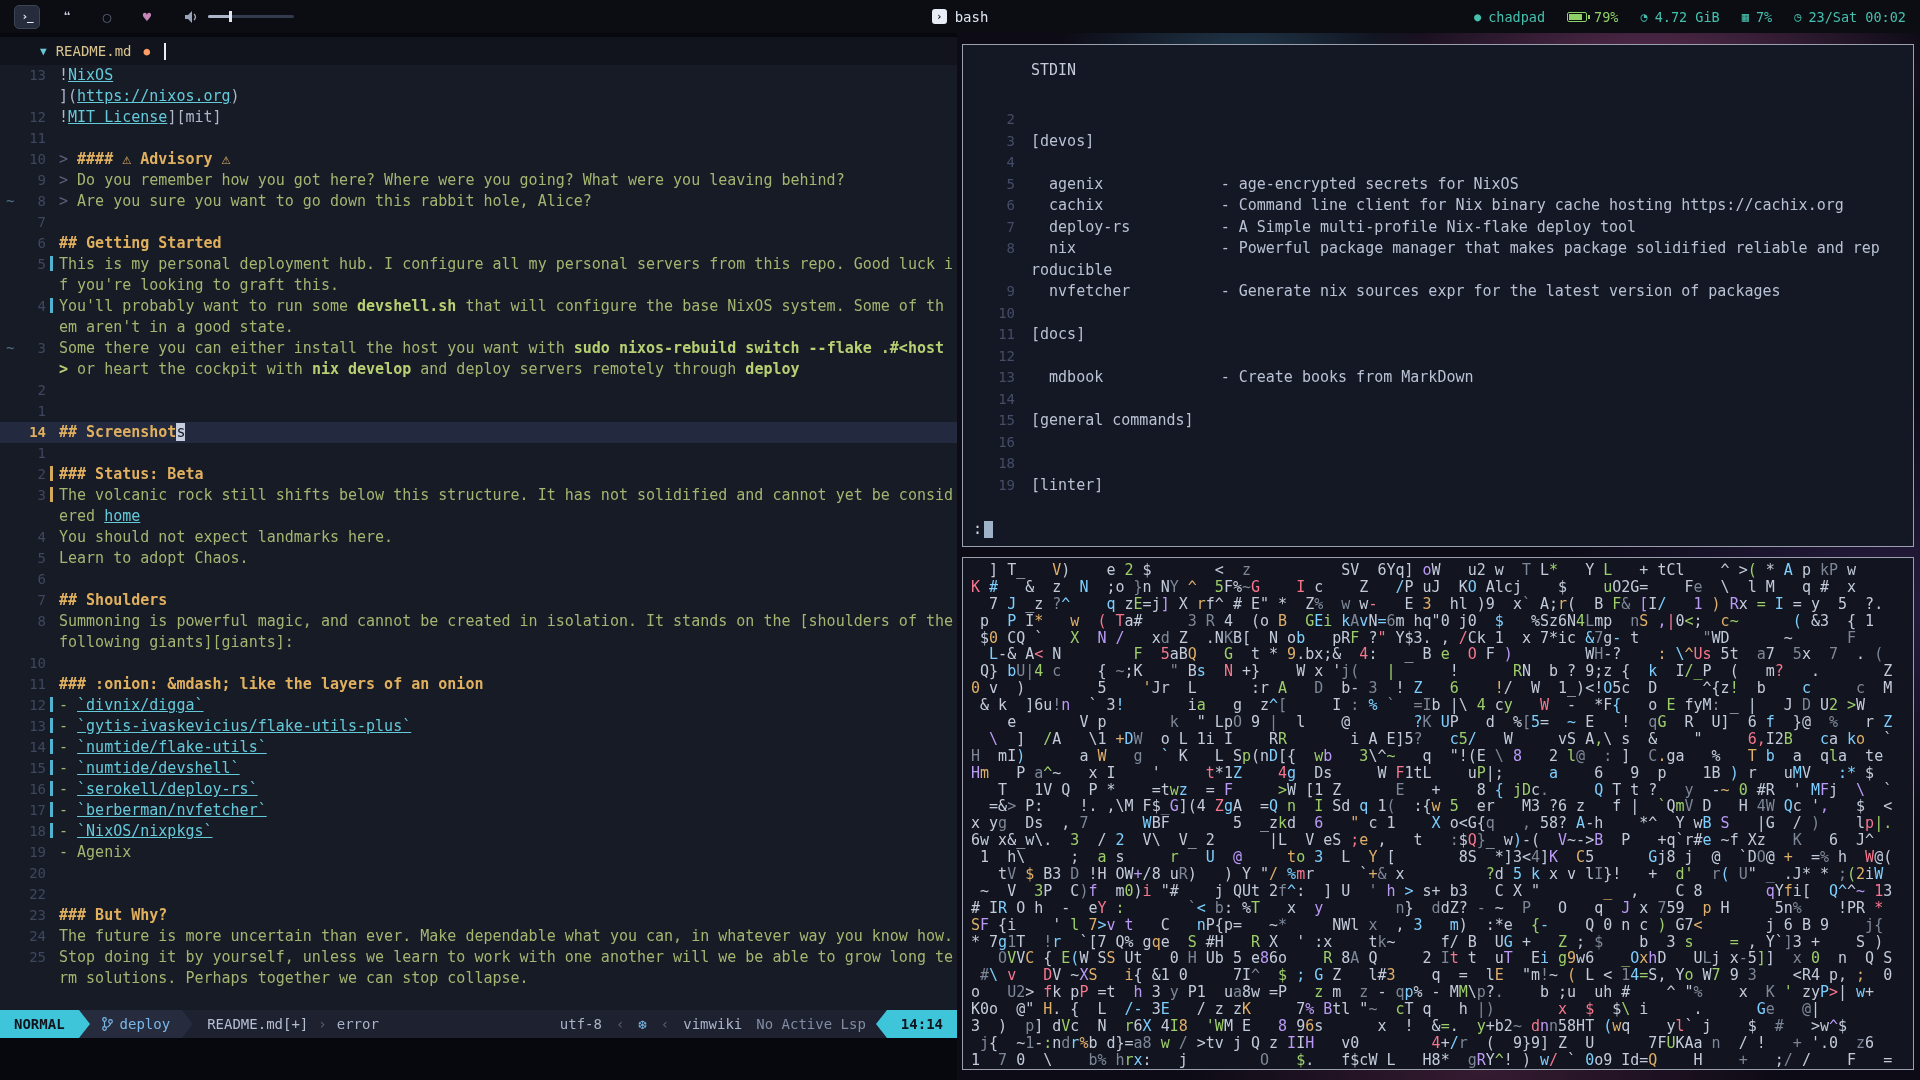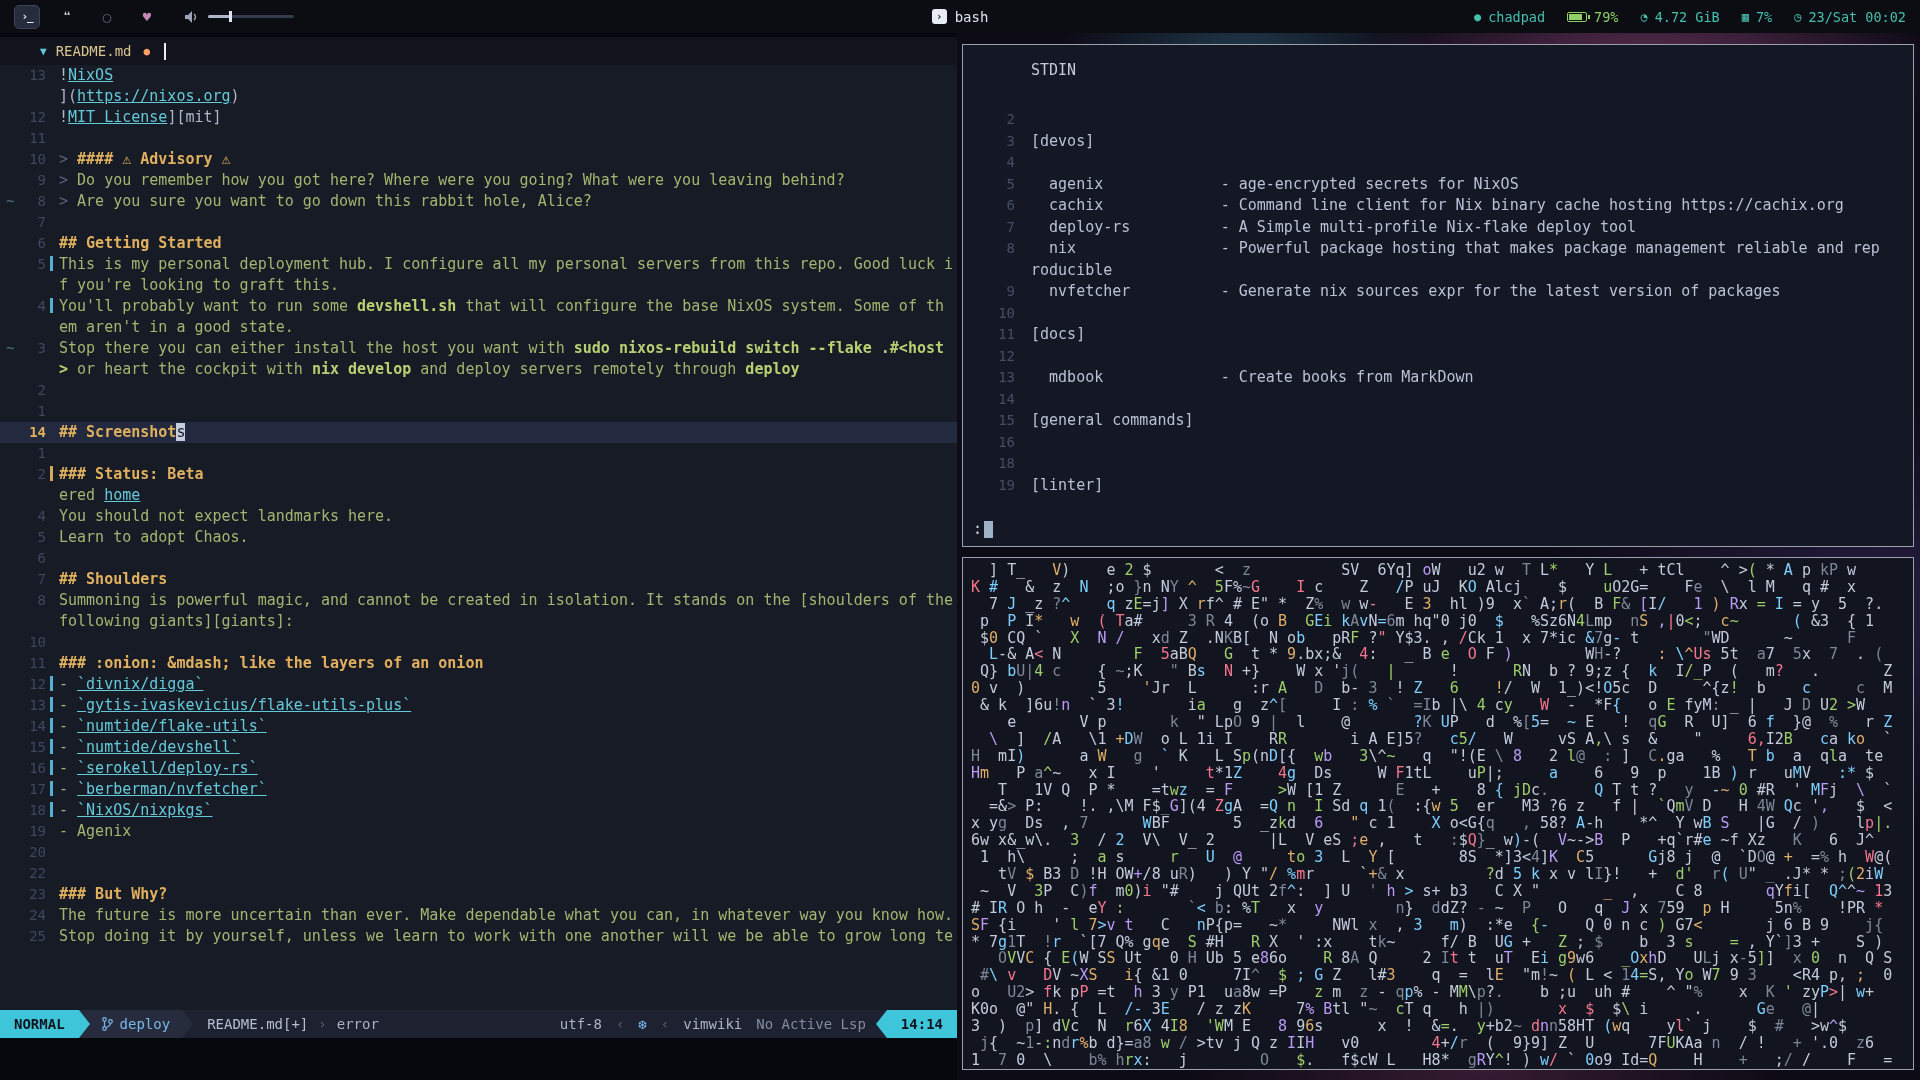--- a/index.html
+++ b/index.html
@@ -188,27 +188,28 @@
         <div class="edrow"><span class="g-pre"></span><span class="g-num">11</span><span class="g-sign"></span><span class="g-txt"></span></div>
         <div class="edrow"><span class="g-pre"></span><span class="g-num">10</span><span class="g-sign"></span><span class="g-txt"><span class="s-q">&gt; </span><span class="s-h">#### ⚠ Advisory ⚠</span></span></div>
         <div class="edrow"><span class="g-pre"></span><span class="g-num">9</span><span class="g-sign"></span><span class="g-txt"><span class="s-q">&gt; </span><span class="s-f">Do you remember how you got here? Where were you going? What were you leaving behind?</span></span></div>
         <div class="edrow"><span class="g-pre">~</span><span class="g-num">8</span><span class="g-sign"></span><span class="g-txt"><span class="s-q">&gt; </span><span class="s-f">Are you sure you want to go down this rabbit hole, Alice?</span></span></div>
         <div class="edrow"><span class="g-pre"></span><span class="g-num">7</span><span class="g-sign"></span><span class="g-txt"></span></div>
         <div class="edrow"><span class="g-pre"></span><span class="g-num">6</span><span class="g-sign"></span><span class="g-txt"><span class="s-h">## Getting Started</span></span></div>
         <div class="edrow"><span class="g-pre"></span><span class="g-num">5</span><span class="g-sign sg-c"></span><span class="g-txt"><span class="s-f">This is my personal deployment hub. I configure all my personal servers from this repo. Good luck i</span></span></div>
         <div class="edrow"><span class="g-pre"></span><span class="g-num"></span><span class="g-sign"></span><span class="g-txt"><span class="s-f">f you're looking to graft this.</span></span></div>
         <div class="edrow"><span class="g-pre"></span><span class="g-num">4</span><span class="g-sign sg-c"></span><span class="g-txt"><span class="s-f">You'll probably want to run some </span><span class="s-c">devshell.sh</span><span class="s-f"> that will configure the base NixOS system. Some of th</span></span></div>
         <div class="edrow"><span class="g-pre"></span><span class="g-num"></span><span class="g-sign"></span><span class="g-txt"><span class="s-f">em aren't in a good state.</span></span></div>
-        <div class="edrow"><span class="g-pre">~</span><span class="g-num">3</span><span class="g-sign"></span><span class="g-txt"><span class="s-f">Stop there you can either install the host you want with </span><span class="s-c">sudo nixos-rebuild switch --flake .#&lt;host</span></span></div>
+        <div class="edrow"><span class="g-pre">~</span><span class="g-num">3</span><span class="g-sign"></span><span class="g-txt"><span class="s-f">Some there you can either install the host you want with </span><span class="s-c">sudo nixos-rebuild switch --flake .#&lt;host</span></span></div>
         <div class="edrow"><span class="g-pre"></span><span class="g-num"></span><span class="g-sign"></span><span class="g-txt"><span class="s-c">&gt; </span><span class="s-f">or heart the cockpit with </span><span class="s-c">nix develop</span><span class="s-f"> and deploy servers remotely through </span><span class="s-c">deploy</span></span></div>
         <div class="edrow"><span class="g-pre"></span><span class="g-num">2</span><span class="g-sign"></span><span class="g-txt"></span></div>
         <div class="edrow"><span class="g-pre"></span><span class="g-num">1</span><span class="g-sign"></span><span class="g-txt"></span></div>
         <div class="edrow cur"><span class="g-pre"></span><span class="g-num g-cur">14</span><span class="g-sign"></span><span class="g-txt"><span class="s-h">## Screenshot</span><span class="s-k">s</span></span></div>
         <div class="edrow"><span class="g-pre"></span><span class="g-num">1</span><span class="g-sign"></span><span class="g-txt"></span></div>
         <div class="edrow"><span class="g-pre"></span><span class="g-num">2</span><span class="g-sign sg-y"></span><span class="g-txt"><span class="s-h">### Status: Beta</span></span></div>
+        <div class="edrow"><span class="g-pre"></span><span class="g-num">3</span><span class="g-sign sg-y"></span><span class="g-txt"><span class="s-f">The volcanic rock still shifts below this structure. It has not solidified and cannot yet be consid</span></span></div>
         <div class="edrow"><span class="g-pre"></span><span class="g-num"></span><span class="g-sign"></span><span class="g-txt"><span class="s-f">ered </span><span class="s-l">home</span></span></div>
         <div class="edrow"><span class="g-pre"></span><span class="g-num">4</span><span class="g-sign"></span><span class="g-txt"><span class="s-f">You should not expect landmarks here.</span></span></div>
         <div class="edrow"><span class="g-pre"></span><span class="g-num">5</span><span class="g-sign"></span><span class="g-txt"><span class="s-f">Learn to adopt Chaos.</span></span></div>
         <div class="edrow"><span class="g-pre"></span><span class="g-num">6</span><span class="g-sign"></span><span class="g-txt"></span></div>
         <div class="edrow"><span class="g-pre"></span><span class="g-num">7</span><span class="g-sign"></span><span class="g-txt"><span class="s-h">## Shoulders</span></span></div>
         <div class="edrow"><span class="g-pre"></span><span class="g-num">8</span><span class="g-sign"></span><span class="g-txt"><span class="s-f">Summoning is powerful magic, and cannot be created in isolation. It stands on the [shoulders of the</span></span></div>
         <div class="edrow"><span class="g-pre"></span><span class="g-num"></span><span class="g-sign"></span><span class="g-txt"><span class="s-f">following giants][giants]:</span></span></div>
         <div class="edrow"><span class="g-pre"></span><span class="g-num">10</span><span class="g-sign"></span><span class="g-txt"></span></div>
         <div class="edrow"><span class="g-pre"></span><span class="g-num">11</span><span class="g-sign"></span><span class="g-txt"><span class="s-h">### :onion: &amp;mdash; like the layers of an onion</span></span></div>
         <div class="edrow"><span class="g-pre"></span><span class="g-num">12</span><span class="g-sign sg-c"></span><span class="g-txt"><span class="s-f">- </span><span class="s-l">`divnix/digga`</span></span></div>
@@ -217,20 +218,21 @@
         <div class="edrow"><span class="g-pre"></span><span class="g-num">15</span><span class="g-sign sg-c"></span><span class="g-txt"><span class="s-f">- </span><span class="s-l">`numtide/devshell`</span></span></div>
         <div class="edrow"><span class="g-pre"></span><span class="g-num">16</span><span class="g-sign sg-c"></span><span class="g-txt"><span class="s-f">- </span><span class="s-l">`serokell/deploy-rs`</span></span></div>
         <div class="edrow"><span class="g-pre"></span><span class="g-num">17</span><span class="g-sign sg-c"></span><span class="g-txt"><span class="s-f">- </span><span class="s-l">`berberman/nvfetcher`</span></span></div>
         <div class="edrow"><span class="g-pre"></span><span class="g-num">18</span><span class="g-sign sg-c"></span><span class="g-txt"><span class="s-f">- </span><span class="s-l">`NixOS/nixpkgs`</span></span></div>
         <div class="edrow"><span class="g-pre"></span><span class="g-num">19</span><span class="g-sign"></span><span class="g-txt"><span class="s-f">- Agenix</span></span></div>
         <div class="edrow"><span class="g-pre"></span><span class="g-num">20</span><span class="g-sign"></span><span class="g-txt"></span></div>
         <div class="edrow"><span class="g-pre"></span><span class="g-num">22</span><span class="g-sign"></span><span class="g-txt"></span></div>
         <div class="edrow"><span class="g-pre"></span><span class="g-num">23</span><span class="g-sign"></span><span class="g-txt"><span class="s-h">### But Why?</span></span></div>
         <div class="edrow"><span class="g-pre"></span><span class="g-num">24</span><span class="g-sign"></span><span class="g-txt"><span class="s-f">The future is more uncertain than ever. Make dependable what you can, in whatever way you know how.</span></span></div>
         <div class="edrow"><span class="g-pre"></span><span class="g-num">25</span><span class="g-sign"></span><span class="g-txt"><span class="s-f">Stop doing it by yourself, unless we learn to work with one another will we be able to grow long te</span></span></div>
+        <div class="edrow"><span class="g-pre"></span><span class="g-num"></span><span class="g-sign"></span><span class="g-txt"><span class="s-f">rm solutions. Perhaps together we can stop collapse.</span></span></div>
       </div>
 
     <div id="statusline">
       <span class="seg-mode">NORMAL</span>
       <span class="tri tri-mode"></span>
       <span class="seg-git">
         <svg width="11" height="14" viewBox="0 0 11 14">
           <circle cx="2.5" cy="2.5" r="1.8" fill="none" stroke="#7ab8e8" stroke-width="1.2"></circle>
           <circle cx="2.5" cy="11.5" r="1.8" fill="none" stroke="#7ab8e8" stroke-width="1.2"></circle>
           <circle cx="8.5" cy="4.5" r="1.8" fill="none" stroke="#7ab8e8" stroke-width="1.2"></circle>
@@ -257,21 +259,21 @@
 
   <div id="pager">
     <div class="pager-title">STDIN</div>
     <div id="pager-rows">
         <div class="pgrow"><span class="pg-num">2</span></div>
         <div class="pgrow"><span class="pg-num">3</span><span class="p-t">[devos]</span></div>
         <div class="pgrow"><span class="pg-num">4</span></div>
         <div class="pgrow"><span class="pg-num">5</span><span class="p-t">  agenix             - age-encrypted secrets for NixOS</span></div>
         <div class="pgrow"><span class="pg-num">6</span><span class="p-t">  cachix             - Command line client for Nix binary cache hosting https://cachix.org</span></div>
         <div class="pgrow"><span class="pg-num">7</span><span class="p-t">  deploy-rs          - A Simple multi-profile Nix-flake deploy tool</span></div>
-        <div class="pgrow"><span class="pg-num">8</span><span class="p-t">  nix                - Powerful package hosting that makes package management reliable and rep</span></div>
+        <div class="pgrow"><span class="pg-num">8</span><span class="p-t">  nix                - Powerful package manager that makes package solidified reliable and rep</span></div>
         <div class="pgrow"><span class="pg-num"></span><span class="p-t">roducible</span></div>
         <div class="pgrow"><span class="pg-num">9</span><span class="p-t">  nvfetcher          - Generate nix sources expr for the latest version of packages</span></div>
         <div class="pgrow"><span class="pg-num">10</span></div>
         <div class="pgrow"><span class="pg-num">11</span><span class="p-t">[docs]</span></div>
         <div class="pgrow"><span class="pg-num">12</span></div>
         <div class="pgrow"><span class="pg-num">13</span><span class="p-t">  mdbook             - Create books from MarkDown</span></div>
         <div class="pgrow"><span class="pg-num">14</span></div>
         <div class="pgrow"><span class="pg-num">15</span><span class="p-t">[general commands]</span></div>
         <div class="pgrow"><span class="pg-num">16</span></div>
         <div class="pgrow"><span class="pg-num">18</span></div>

